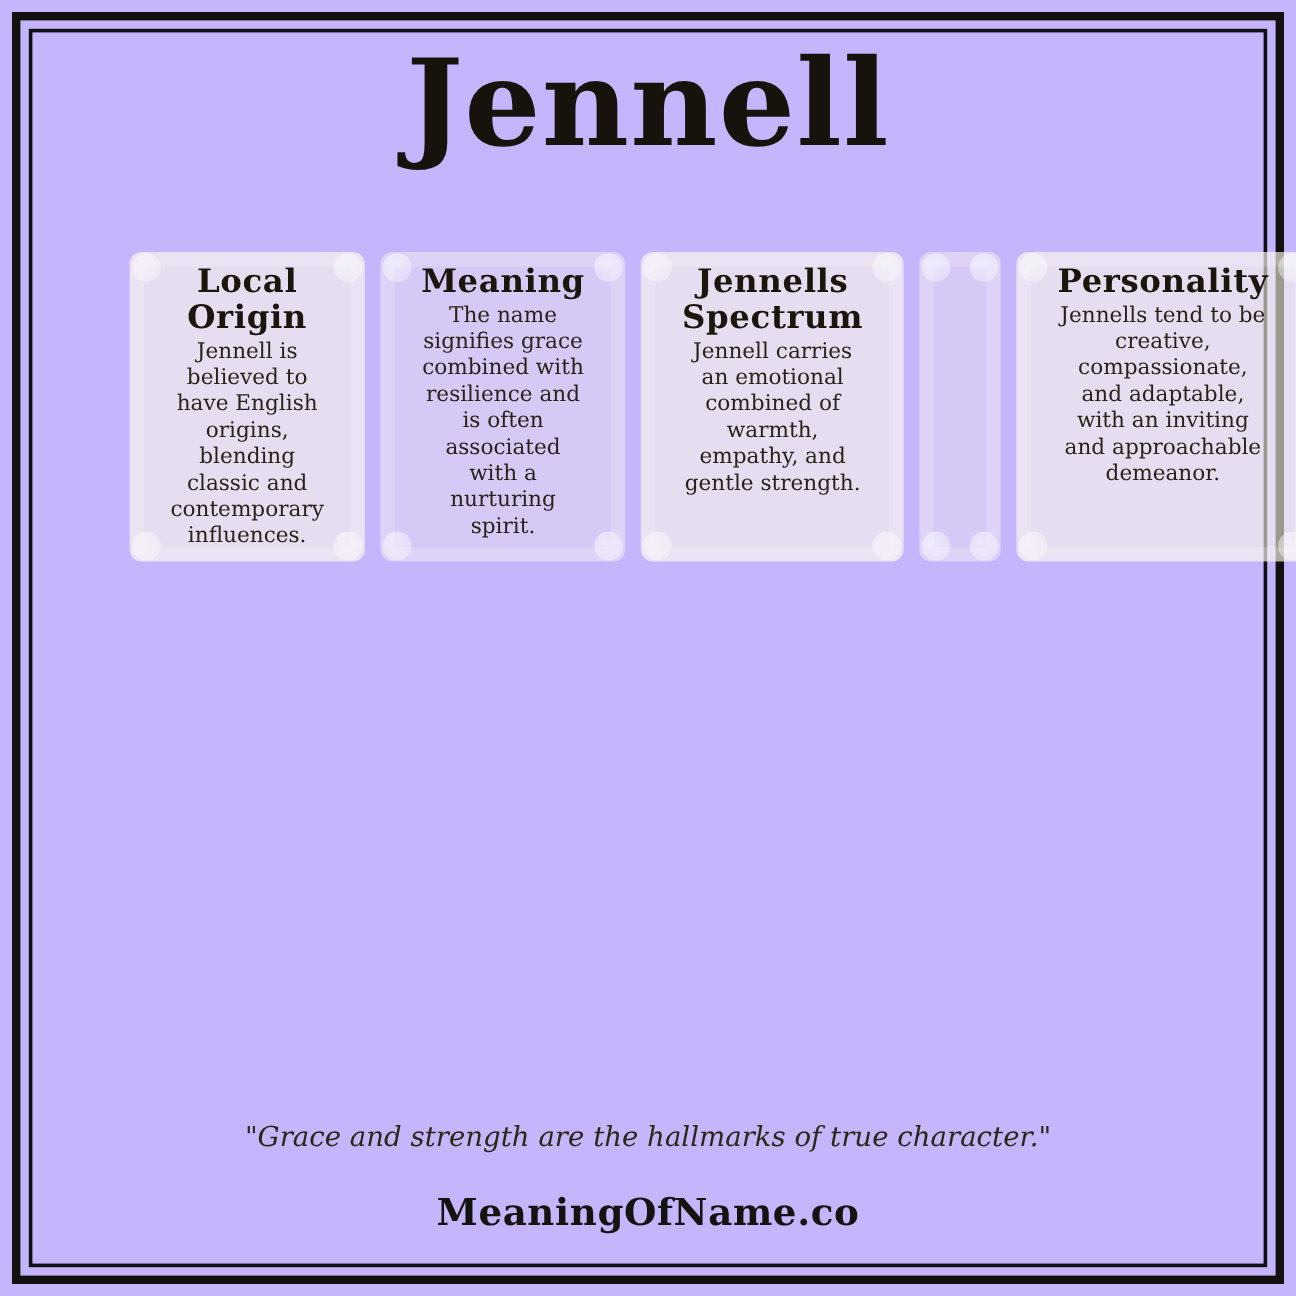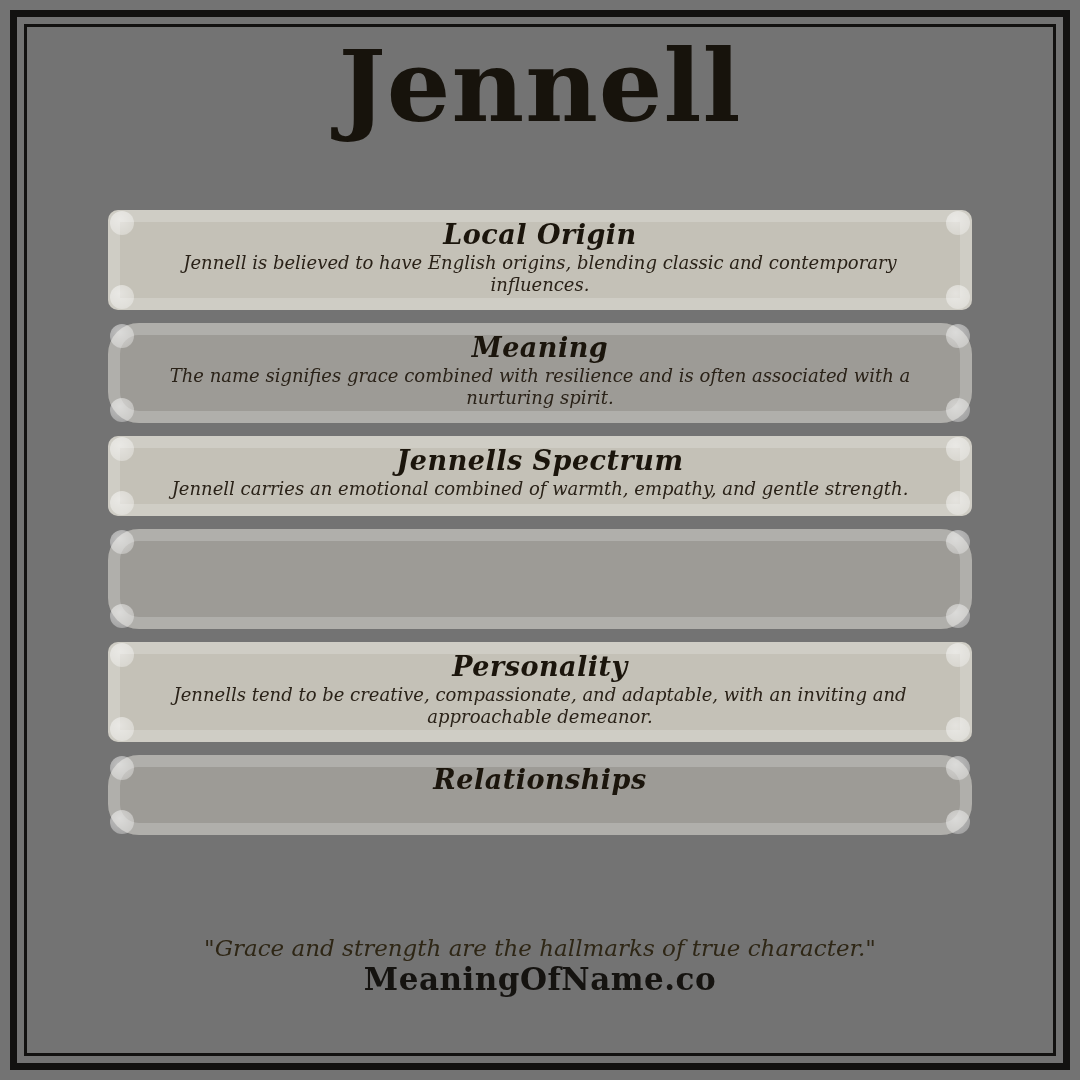--- a/index.html
+++ b/index.html
@@ -8,21 +8,21 @@
     width: 1080px;
     height: 1080px;
     background: #e4ba4e;
     font-family: "DejaVu Serif", serif;
     overflow: hidden;
   }
   .canvas {
     position: relative;
     width: 1080px;
     height: 1080px;
-    background: #737373;
+    background: #c4b5fd;
   }
   
   .frame-outer {
     position: absolute;
     inset: 10px;
     border: 7px solid #121110;
     pointer-events: none;
   }
   .frame-inner {
     position: absolute;
@@ -44,37 +44,34 @@
     letter-spacing: 1px;
     color: #17130c;
   }
   
   .cards {
     position: absolute;
     top: 210px;
     left: 108px;
     right: 108px;
     display: flex;
-    flex-direction: column;
     gap: 13px;
-    font-style: italic;
   }
   .card {
     position: relative;
     box-sizing: border-box;
     min-height: 100px;
     border-radius: 10px;
     background: rgba(255, 250, 232, 0.58);
     box-shadow: inset 0 0 0 12px rgba(255, 255, 255, 0.20);
     text-align: center;
     padding: 8px 34px 10px;
   }
   .card.alt {
     background: rgba(255, 250, 232, 0.30);
-    border-radius: 31px;
   }
   .card.short { min-height: 80px; }
   .card h2 {
     margin: 2px 0 2px;
     font-size: 27px;
     line-height: 30px;
     font-weight: bold;
     letter-spacing: 0.5px;
     color: #1b150c;
   }
@@ -105,21 +102,21 @@
     text-align: center;
   }
   .quote {
     margin: 0;
     font-style: italic;
     font-size: 23px;
     line-height: 28px;
     color: #2e2615;
   }
   .site {
-    margin: 0 0 0;
+    margin: 32px 0 0;
     font-weight: bold;
     font-size: 31px;
     line-height: 34px;
     letter-spacing: 0.5px;
     color: #151310;
   }
 </style>
 </head>
 <body>
 

